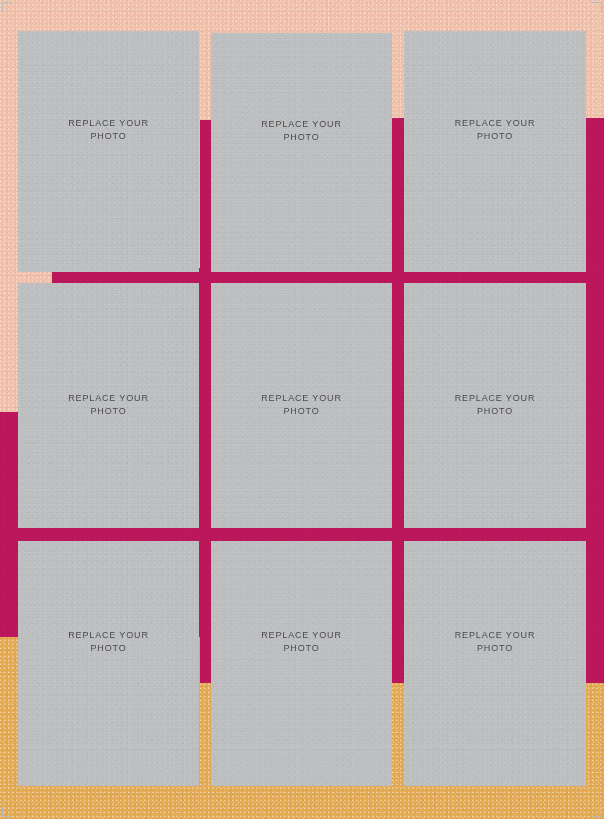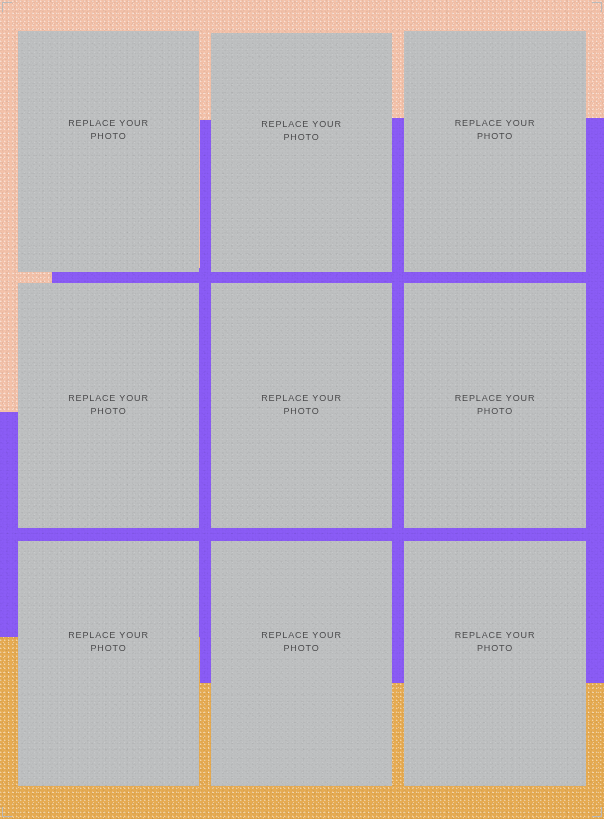--- a/index.html
+++ b/index.html
@@ -125,21 +125,21 @@
     pointer-events: none;
   }
   .crop-tl { left: 2px;  top: 2px;  border-left: 1px solid #b9b9b9; border-top: 1px solid #b9b9b9; }
   .crop-tr { right: 2px; top: 2px;  border-right: 1px solid #b9b9b9; border-top: 1px solid #b9b9b9; }
   .crop-bl { left: 2px;  bottom: 2px; border-left: 1px solid #b9b9b9; border-bottom: 1px solid #b9b9b9; }
   .crop-br { right: 2px; bottom: 2px; border-right: 1px solid #b9b9b9; border-bottom: 1px solid #b9b9b9; }
 </style>
 </head>
 <body>
 
-<div id="canvas" style="background: #8b5cf6;">
+<div id="canvas" style="background: #be185d;">
 
   <div class="bg-shape" id="peach-shape" style="background: rgb(244, 194, 170);">
     <div class="shape-noise"></div>
   </div>
   <div class="bg-shape" id="orange-shape" style="background: rgb(231, 172, 83);">
     <div class="shape-noise"></div>
   </div>
 
   <div id="photo-grid">
       <div class="photo-frame" style="left: 18px; top: 31px; width: 181px; height: 241px; background: rgb(191, 193, 194);">

